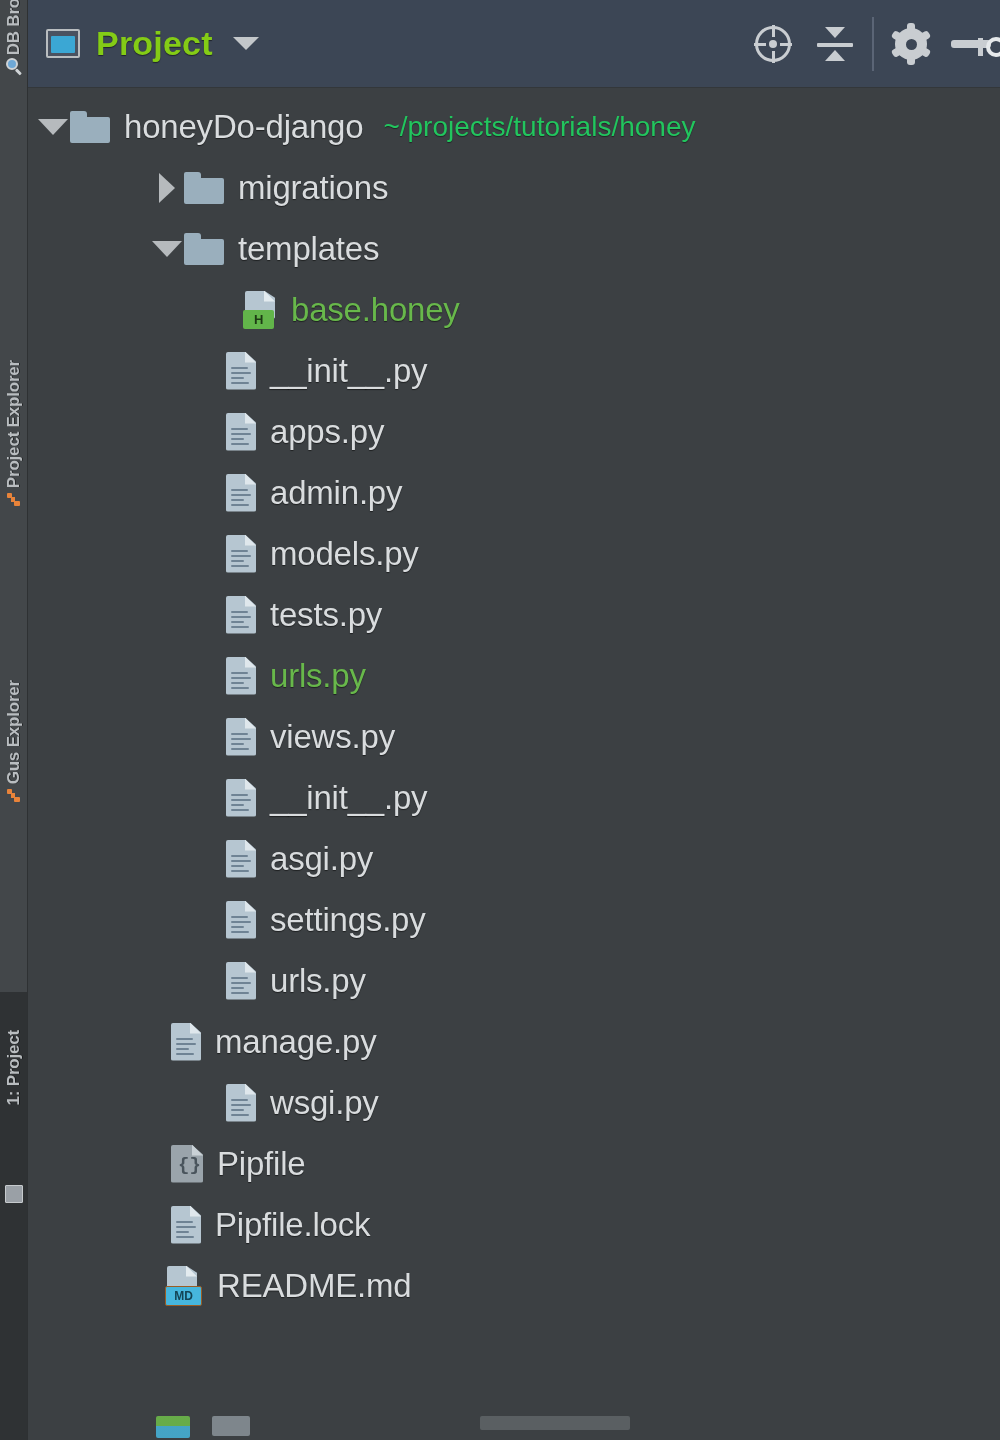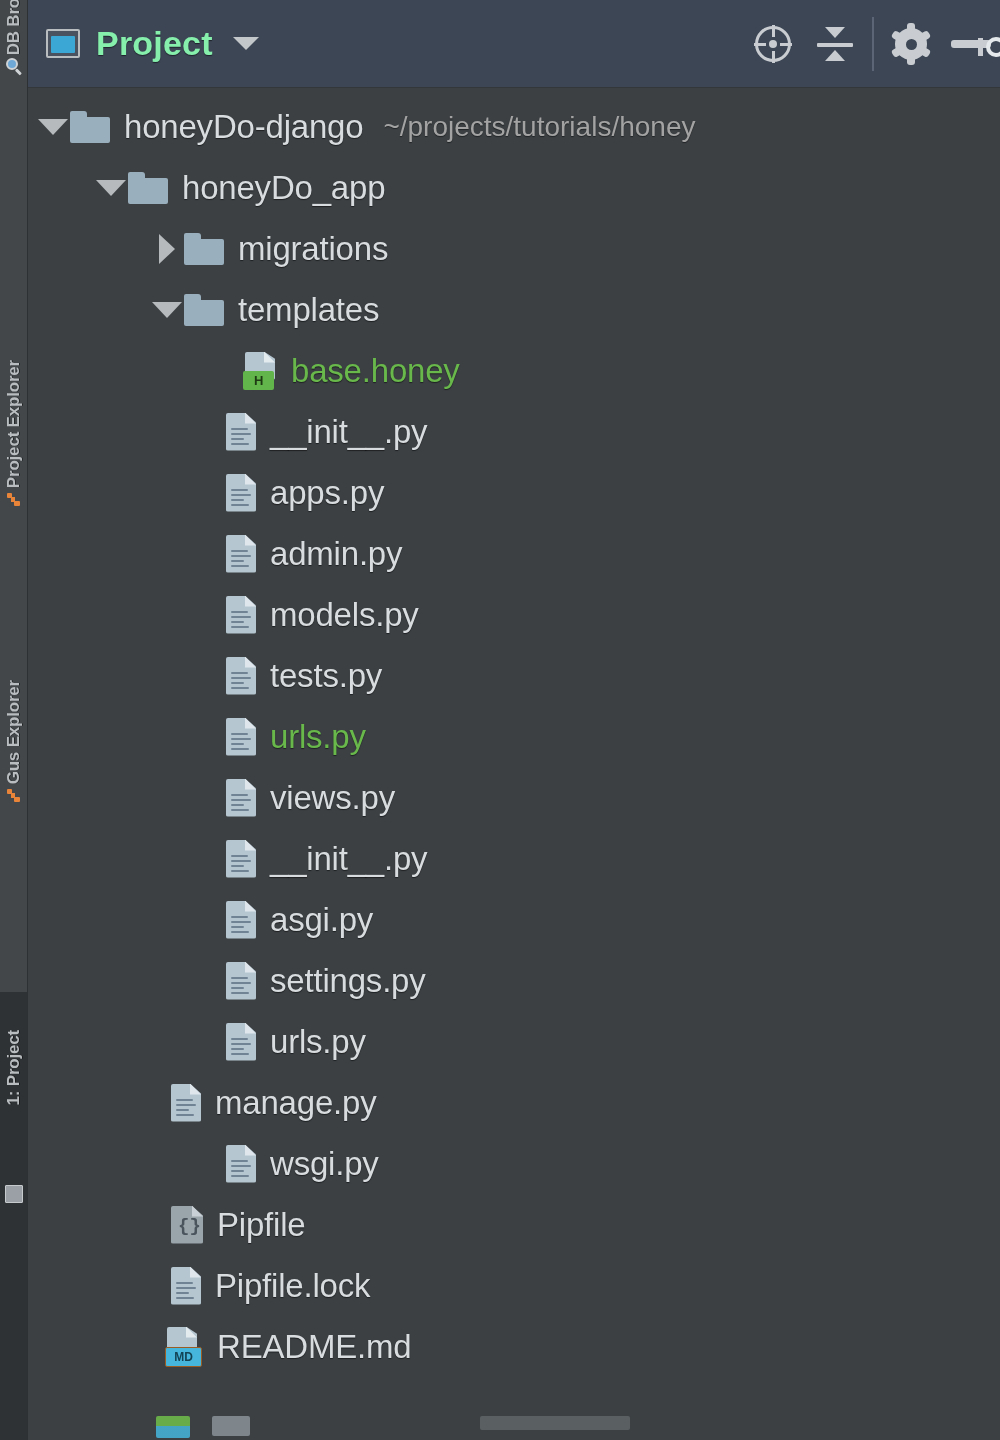--- a/index.html
+++ b/index.html
@@ -133,21 +133,21 @@
     flex: 0 0 auto;
   }
   .window-icon::after {
     content: "";
     position: absolute;
     left: 3px; top: 5px; right: 3px; bottom: 3px;
     background: #3ba7d4;
     border-radius: 1px;
   }
   .panel-title {
-    color: #86efac;
+    color: #84cc16;
     font-size: 34px;
     font-weight: 700;
     letter-spacing: .2px;
     text-shadow: 0 1px 1px rgba(0,0,0,.5);
   }
   .caret-down {
     width: 0; height: 0;
     border-left: 13px solid transparent;
     border-right: 13px solid transparent;
     border-top: 13px solid #c3c7ca;
@@ -426,21 +426,21 @@
   .node-label {
     color: #d9dcde;
     font-size: 33px;
     letter-spacing: -0.2px;
     text-shadow: 0 1px 1px rgba(0,0,0,.5);
   }
   .node-label.bold { font-weight: 400; }
   .node-label.green { color: #68b84b; }
 
   .node-path {
-    color: #a3a3a3;
+    color: #22c55e;
     font-size: 28px;
     margin-left: 20px;
     text-shadow: 0 1px 1px rgba(0,0,0,.45);
   }
 
   
   .ind { flex: 0 0 auto; height: 1px; }
 
   
   .clipped-row {
@@ -556,33 +556,20 @@
         <span class="node-icon">
           <span class="ic-folder">
               <span class="tab"></span>
               <span class="bodyf"></span>
             </span>
         </span>
         <span class="node-label bold">honeyDo-django</span>
         <span class="node-path">~/projects/tutorials/honey</span>
       </div>
 
-      <div class="tree-row">
-        <span class="ind" style="width:66px;"></span>
-        <span class="twisty">
-            <span class="tri-open"></span>
-          </span>
-        <span class="node-icon">
-          <span class="ic-folder">
-              <span class="tab"></span>
-              <span class="bodyf"></span>
-            </span>
-        </span>
-        <span class="node-label bold">honeyDo_app</span>
-      </div>
 
       <div class="tree-row">
         <span class="ind" style="width:122px;"></span>
         <span class="twisty">
             <span class="tri-closed"></span>
           </span>
         <span class="node-icon">
           <span class="ic-folder">
               <span class="tab"></span>
               <span class="bodyf"></span>

